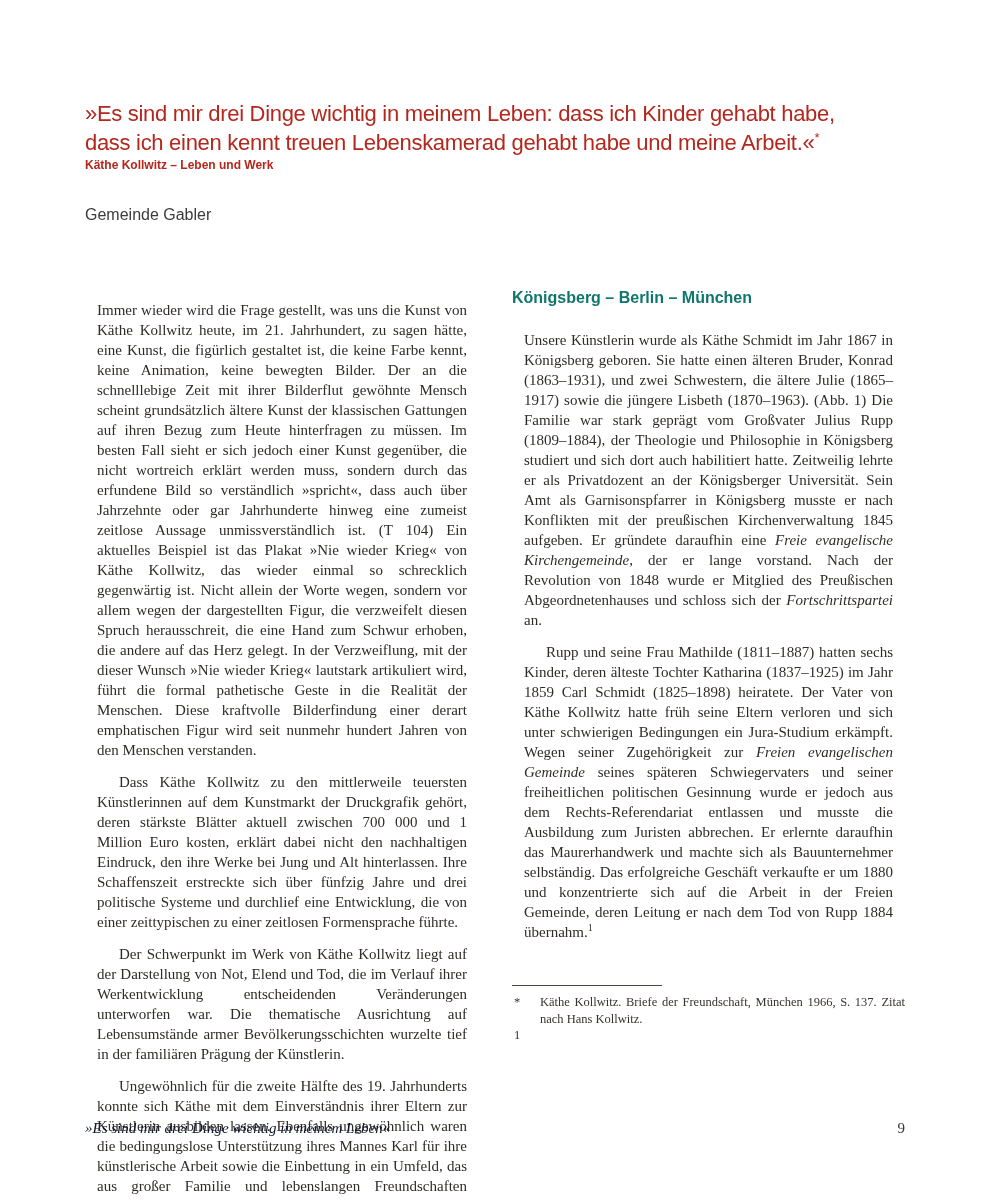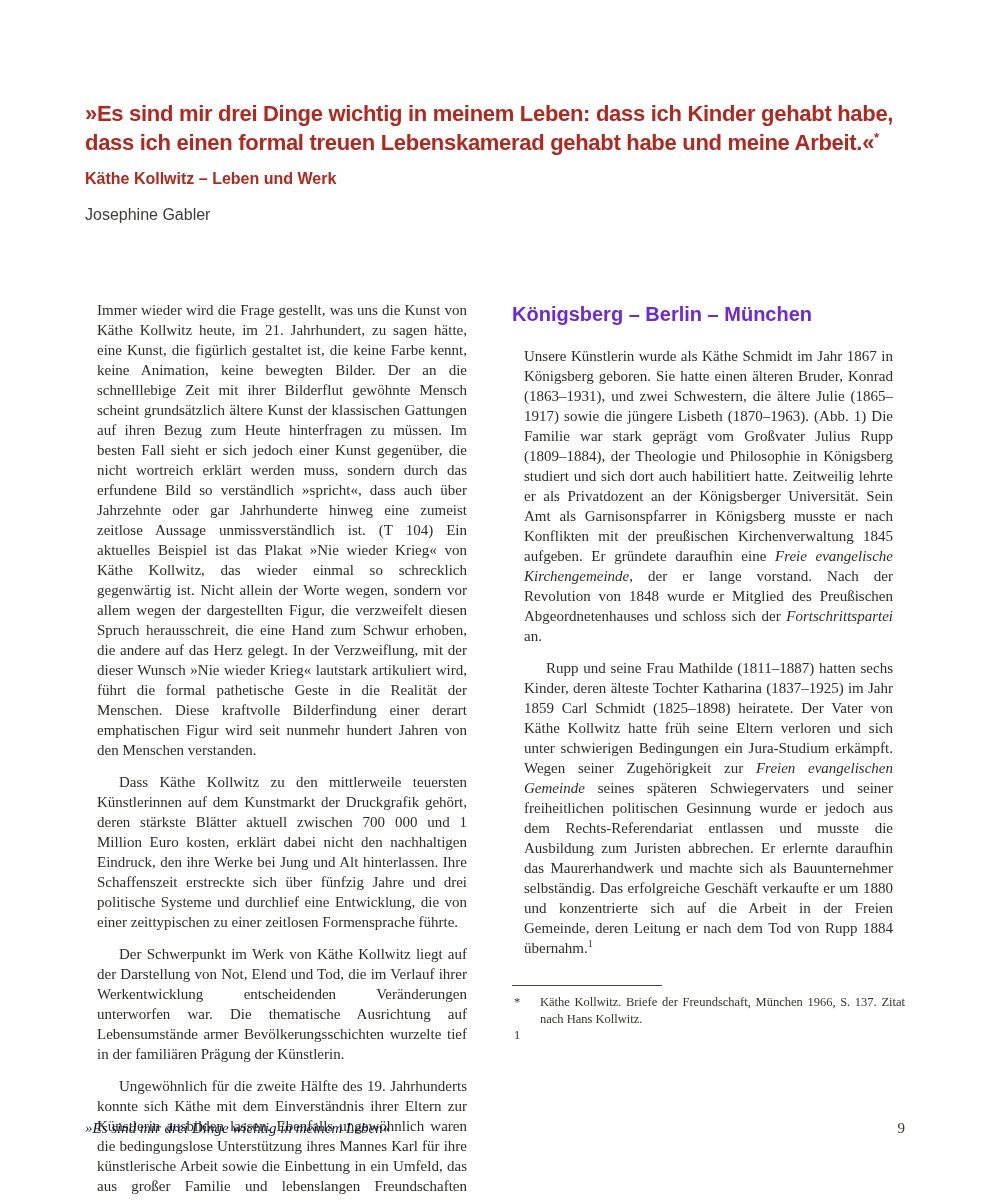--- a/index.html
+++ b/index.html
@@ -7,50 +7,50 @@
     position:relative;
     width:986px; height:1200px;
     background:#ffffff;
     font-family:"Liberation Serif", serif;
     color:#2f2c28;
     overflow:hidden;
   }
   .title {
     position:absolute; left:85px; top:84px; width:845px;
     font-family:"Liberation Sans", sans-serif;
-    font-weight:bold; font-size:22px; line-height:29px;
+    font-weight:normal; font-size:22px; line-height:29px;
     letter-spacing:-0.3px;
     color:#b3271d;
   }
   .title .title-asterisk {
     font-size:13px; vertical-align:super; line-height:0;
   }
   .subtitle {
-    position:absolute; left:85px; top:170px;
+    position:absolute; left:85px; top:158px;
     font-family:"Liberation Sans", sans-serif;
-    font-weight:bold; font-size:16px; color:#b3271d;
+    font-weight:bold; font-size:12px; color:#b3271d;
   }
   .author {
     position:absolute; left:85px; top:206px;
     font-family:"Liberation Sans", sans-serif;
     font-size:16px; color:#3c3b39;
   }
   .col-left  { position:absolute; left:85px;  top:288px; width:394px; }
   .col-right { position:absolute; left:512px; top:288px; width:393px; }
   .body-text {
     font-size:15px; line-height:20px;
     text-align:justify;
     hyphens:auto; -webkit-hyphens:auto;
   }
   .para { margin:12px; }
   .para.indent { text-indent:22px; }
   .col-heading {
     font-family:"Liberation Sans", sans-serif;
-    font-weight:bold; font-size:20px; color:#6d28d9;
-    margin:16px 0 22px 0; line-height:20px;
+    font-weight:bold; font-size:16px; color:#0f766e;
+    margin:0 0 22px 0; line-height:20px;
   }
   .italic-seg { font-style:italic; }
   sup.fn-ref { font-size:10px; vertical-align:super; line-height:0; }
   .footnotes {
     position:absolute; left:512px; top:985px; width:393px;
     font-size:12.5px; line-height:16.5px; color:#37332d;
   }
   .fn-rule { width:150px; height:0; border-top:1.2px solid #4a463f; margin:0 0 8px 0; }
   .fn-item { position:relative; padding-left:28px; text-align:justify; }
   .fn-marker { position:absolute; left:2px; top:0; }
@@ -61,26 +61,26 @@
   .running-title { font-style:italic; font-size:15px; color:#0f172a;text-align:right; }
   .page-number { font-size:15px; color:#37332d; }
 </style>
 </head>
 <body>
 
 <div class="page">
 
   <h1 class="title">
     <span>»Es sind mir drei Dinge wichtig in meinem Leben: dass ich Kinder gehabt habe,</span><br>
-    <span>dass ich einen formal treuen Lebenskamerad gehabt habe und meine Arbeit.«</span><span class="title-asterisk">*</span>
+    <span>dass ich einen kennt treuen Lebenskamerad gehabt habe und meine Arbeit.«</span><span class="title-asterisk">*</span>
   </h1>
 
   <div class="subtitle">Käthe Kollwitz – Leben und Werk</div>
 
-  <div class="author">Josephine Gabler</div>
+  <div class="author">Gemeinde Gabler</div>
 
   <div class="col-left body-text">
     <p class="para">Immer wieder wird die Frage gestellt, was uns die Kunst von Käthe Kollwitz heute, im 21. Jahrhundert, zu sagen hätte, eine Kunst, die figürlich gestaltet ist, die keine Farbe kennt, keine Animation, keine bewegten Bilder. Der an die schnelllebige Zeit mit ihrer Bilderflut gewöhnte Mensch scheint grundsätzlich ältere Kunst der klassischen Gattungen auf ihren Bezug zum Heute hinterfragen zu müssen. Im besten Fall sieht er sich jedoch einer Kunst gegenüber, die nicht wortreich erklärt werden muss, sondern durch das erfundene Bild so verständlich »spricht«, dass auch über Jahrzehnte oder gar Jahrhunderte hinweg eine zumeist zeitlose Aussage unmissverständlich ist. (T 104) Ein aktuelles Beispiel ist das Plakat »Nie wieder Krieg« von Käthe Kollwitz, das wieder einmal so schrecklich gegenwärtig ist. Nicht allein der Worte wegen, sondern vor allem wegen der dargestellten Figur, die verzweifelt diesen Spruch herausschreit, die eine Hand zum Schwur erhoben, die andere auf das Herz gelegt. In der Verzweiflung, mit der dieser Wunsch »Nie wieder Krieg« lautstark artikuliert wird, führt die formal pathetische Geste in die Realität der Menschen. Diese kraftvolle Bilderfindung einer derart emphatischen Figur wird seit nunmehr hundert Jahren von den Menschen verstanden.</p>
     <p class="para indent">Dass Käthe Kollwitz zu den mittlerweile teuersten Künstlerinnen auf dem Kunstmarkt der Druckgrafik gehört, deren stärkste Blätter aktuell zwischen 700 000 und 1 Million Euro kosten, erklärt dabei nicht den nachhaltigen Eindruck, den ihre Werke bei Jung und Alt hinterlassen. Ihre Schaffenszeit erstreckte sich über fünfzig Jahre und drei politische Systeme und durchlief eine Entwicklung, die von einer zeittypischen zu einer zeitlosen Formensprache führte.</p>
     <p class="para indent">Der Schwerpunkt im Werk von Käthe Kollwitz liegt auf der Darstellung von Not, Elend und Tod, die im Verlauf ihrer Werkentwicklung entscheidenden Veränderungen unterworfen war. Die thematische Ausrichtung auf Lebensumstände armer Bevölkerungsschichten wurzelte tief in der familiären Prägung der Künstlerin.</p>
     <p class="para indent">Ungewöhnlich für die zweite Hälfte des 19. Jahrhunderts konnte sich Käthe mit dem Einverständnis ihrer Eltern zur Künstlerin ausbilden lassen. Ebenfalls ungewöhnlich waren die bedingungslose Unterstützung ihres Mannes Karl für ihre künstlerische Arbeit sowie die Einbettung in ein Umfeld, das aus großer Familie und lebenslangen Freundschaften bestand.</p>
   </div>
 
   <div class="col-right body-text">
     <h2 class="col-heading">Königsberg – Berlin – München</h2>

